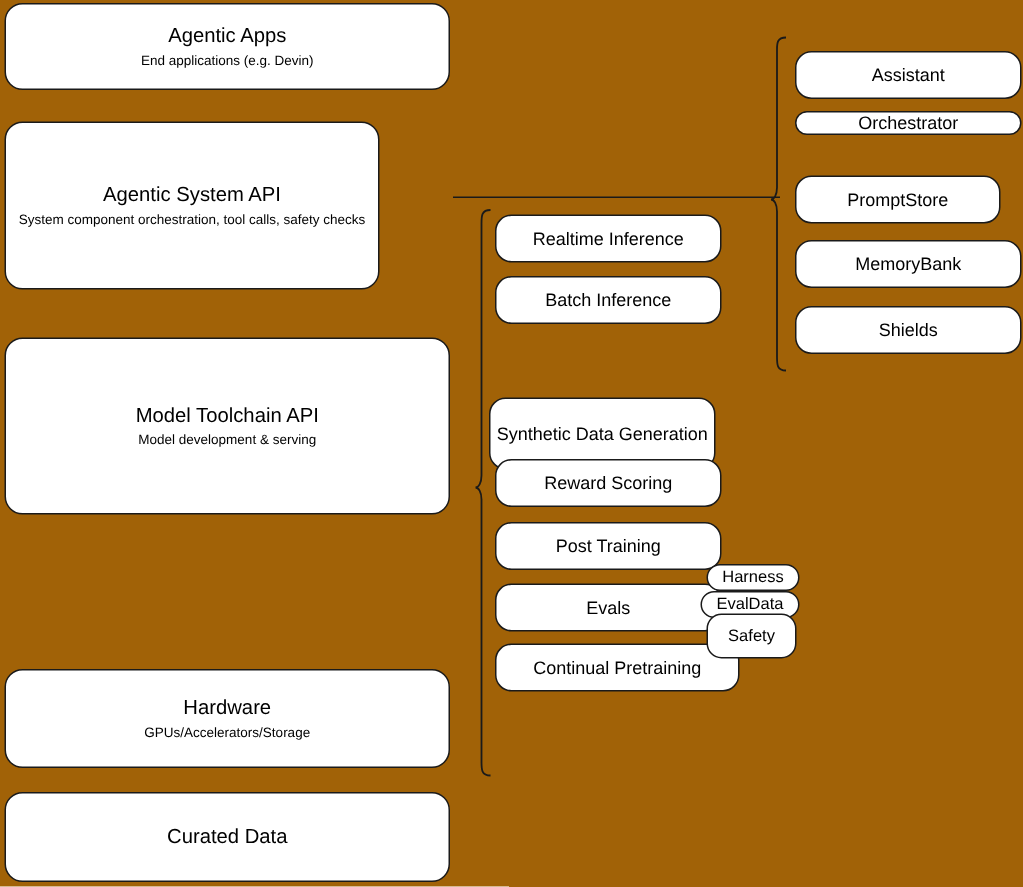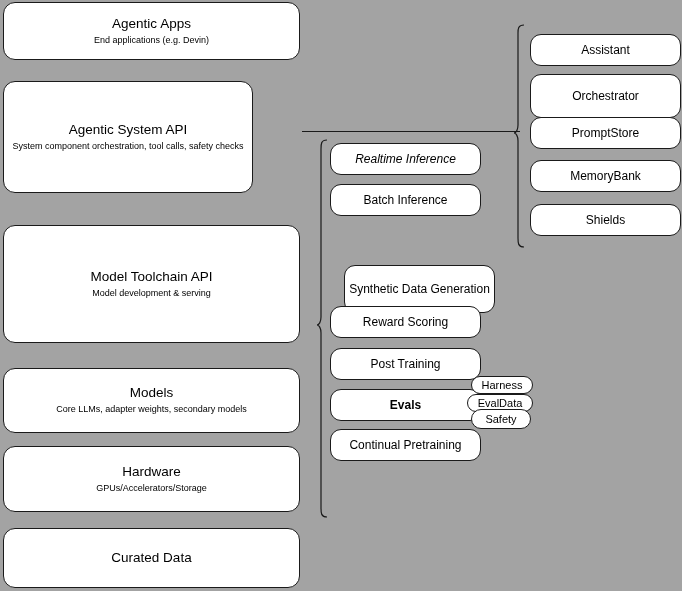--- a/index.html
+++ b/index.html
@@ -9,21 +9,21 @@
   }
   body {
     font-family: "Liberation Sans", sans-serif;
     -webkit-font-smoothing: antialiased;
   }
   #canvas {
     position: relative;
     width: 682px;
     height: 591px;
     overflow: hidden;
-    background: #a3a3a3;
+    background: #a16207;
   }
   .box {
     position: absolute;
     box-sizing: border-box;
     border: 1px solid #1a1a1a;
     border-radius: 12px;
     background: #ffffff;
     display: flex;
     flex-direction: column;
     align-items: center;
@@ -96,24 +96,20 @@
   <div class="box layer-box" style="left: 3px; top: 81px; width: 250px; height: 112px;">
     <div class="title">Agentic System API</div>
     <div class="subtitle">System component orchestration, tool calls, safety checks</div>
   </div>
 
   <div class="box layer-box" style="left: 3px; top: 225px; width: 297px; height: 118px;">
     <div class="title">Model Toolchain API</div>
     <div class="subtitle">Model development &amp; serving</div>
   </div>
 
-  <div class="box layer-box" style="left: 3px; top: 368px; width: 297px; height: 65px;">
-    <div class="title">Models</div>
-    <div class="subtitle">Core LLMs, adapter weights, secondary models</div>
-  </div>
 
   <div class="box layer-box" style="left: 3px; top: 446px; width: 297px; height: 66px;">
     <div class="title">Hardware</div>
     <div class="subtitle">GPUs/Accelerators/Storage</div>
   </div>
 
   <div class="box layer-box" style="left: 3px; top: 528px; width: 297px; height: 60px;">
     <div class="title">Curated Data</div>
   </div>
 
@@ -124,59 +120,59 @@
       <path d="M11 1 C5 1 5 5 5 9 L5 101 C5 106 3 109 1 109 C3 109 5 112 5 117 L5 214 C5 219 5 223 11 223" fill="none" stroke="#1a1a1a" stroke-width="1.2"></path>
     </svg>
   </div>
 
   <div class="brace" style="left: 316px; top: 139px; width: 12px; height: 378px;">
     <svg width="14" height="380" viewBox="0 0 14 380">
       <path d="M11 1 C5 1 5 5 5 10 L5 178 C5 183 3 186 1 186 C3 186 5 189 5 194 L5 369 C5 374 5 378 11 378" fill="none" stroke="#1a1a1a" stroke-width="1.2"></path>
     </svg>
   </div>
 
-  <div class="chip" style="left: 330px; top: 143px; width: 151px; height: 32px; font-style: italic;">
+  <div class="chip" style="left: 330px; top: 143px; width: 151px; height: 32px;">
     <span>Realtime Inference</span>
   </div>
   <div class="chip" style="left: 330px; top: 184px; width: 151px; height: 32px;">
     <span>Batch Inference</span>
   </div>
-  <div class="chip" style="left: 344px; top: 265px; width: 151px; height: 48px;">
+  <div class="chip" style="left: 326px; top: 265px; width: 151px; height: 48px;">
     <span>Synthetic Data Generation</span>
   </div>
   <div class="chip" style="left: 330px; top: 306px; width: 151px; height: 32px;">
     <span>Reward Scoring</span>
   </div>
   <div class="chip" style="left: 330px; top: 348px; width: 151px; height: 32px;">
     <span>Post Training</span>
   </div>
-  <div class="chip" style="left: 330px; top: 389px; width: 151px; height: 32px; font-weight: bold;">
+  <div class="chip" style="left: 330px; top: 389px; width: 151px; height: 32px;">
     <span>Evals</span>
   </div>
-  <div class="chip" style="left: 330px; top: 429px; width: 151px; height: 32px;">
+  <div class="chip" style="left: 330px; top: 429px; width: 163px; height: 32px;">
     <span>Continual Pretraining</span>
   </div>
 
   <div class="pill" style="left: 471px; top: 376px; width: 62px; height: 18px;">
     <span>Harness</span>
   </div>
   <div class="pill" style="left: 467px; top: 394px; width: 66px; height: 18px;">
     <span>EvalData</span>
   </div>
-  <div class="pill" style="left: 471px; top: 409px; width: 60px; height: 20px;">
+  <div class="pill" style="left: 471px; top: 409px; width: 60px; height: 30px;">
     <span>Safety</span>
   </div>
 
   <div class="chip" style="left: 530px; top: 34px; width: 151px; height: 32px;">
     <span>Assistant</span>
   </div>
-  <div class="chip" style="left: 530px; top: 74px; width: 151px; height: 44px;">
+  <div class="chip" style="left: 530px; top: 74px; width: 151px; height: 16px;">
     <span>Orchestrator</span>
   </div>
-  <div class="chip" style="left: 530px; top: 117px; width: 151px; height: 32px;">
+  <div class="chip" style="left: 530px; top: 117px; width: 137px; height: 32px;">
     <span>PromptStore</span>
   </div>
   <div class="chip" style="left: 530px; top: 160px; width: 151px; height: 32px;">
     <span>MemoryBank</span>
   </div>
   <div class="chip" style="left: 530px; top: 204px; width: 151px; height: 32px;">
     <span>Shields</span>
   </div>
 
 </div>

